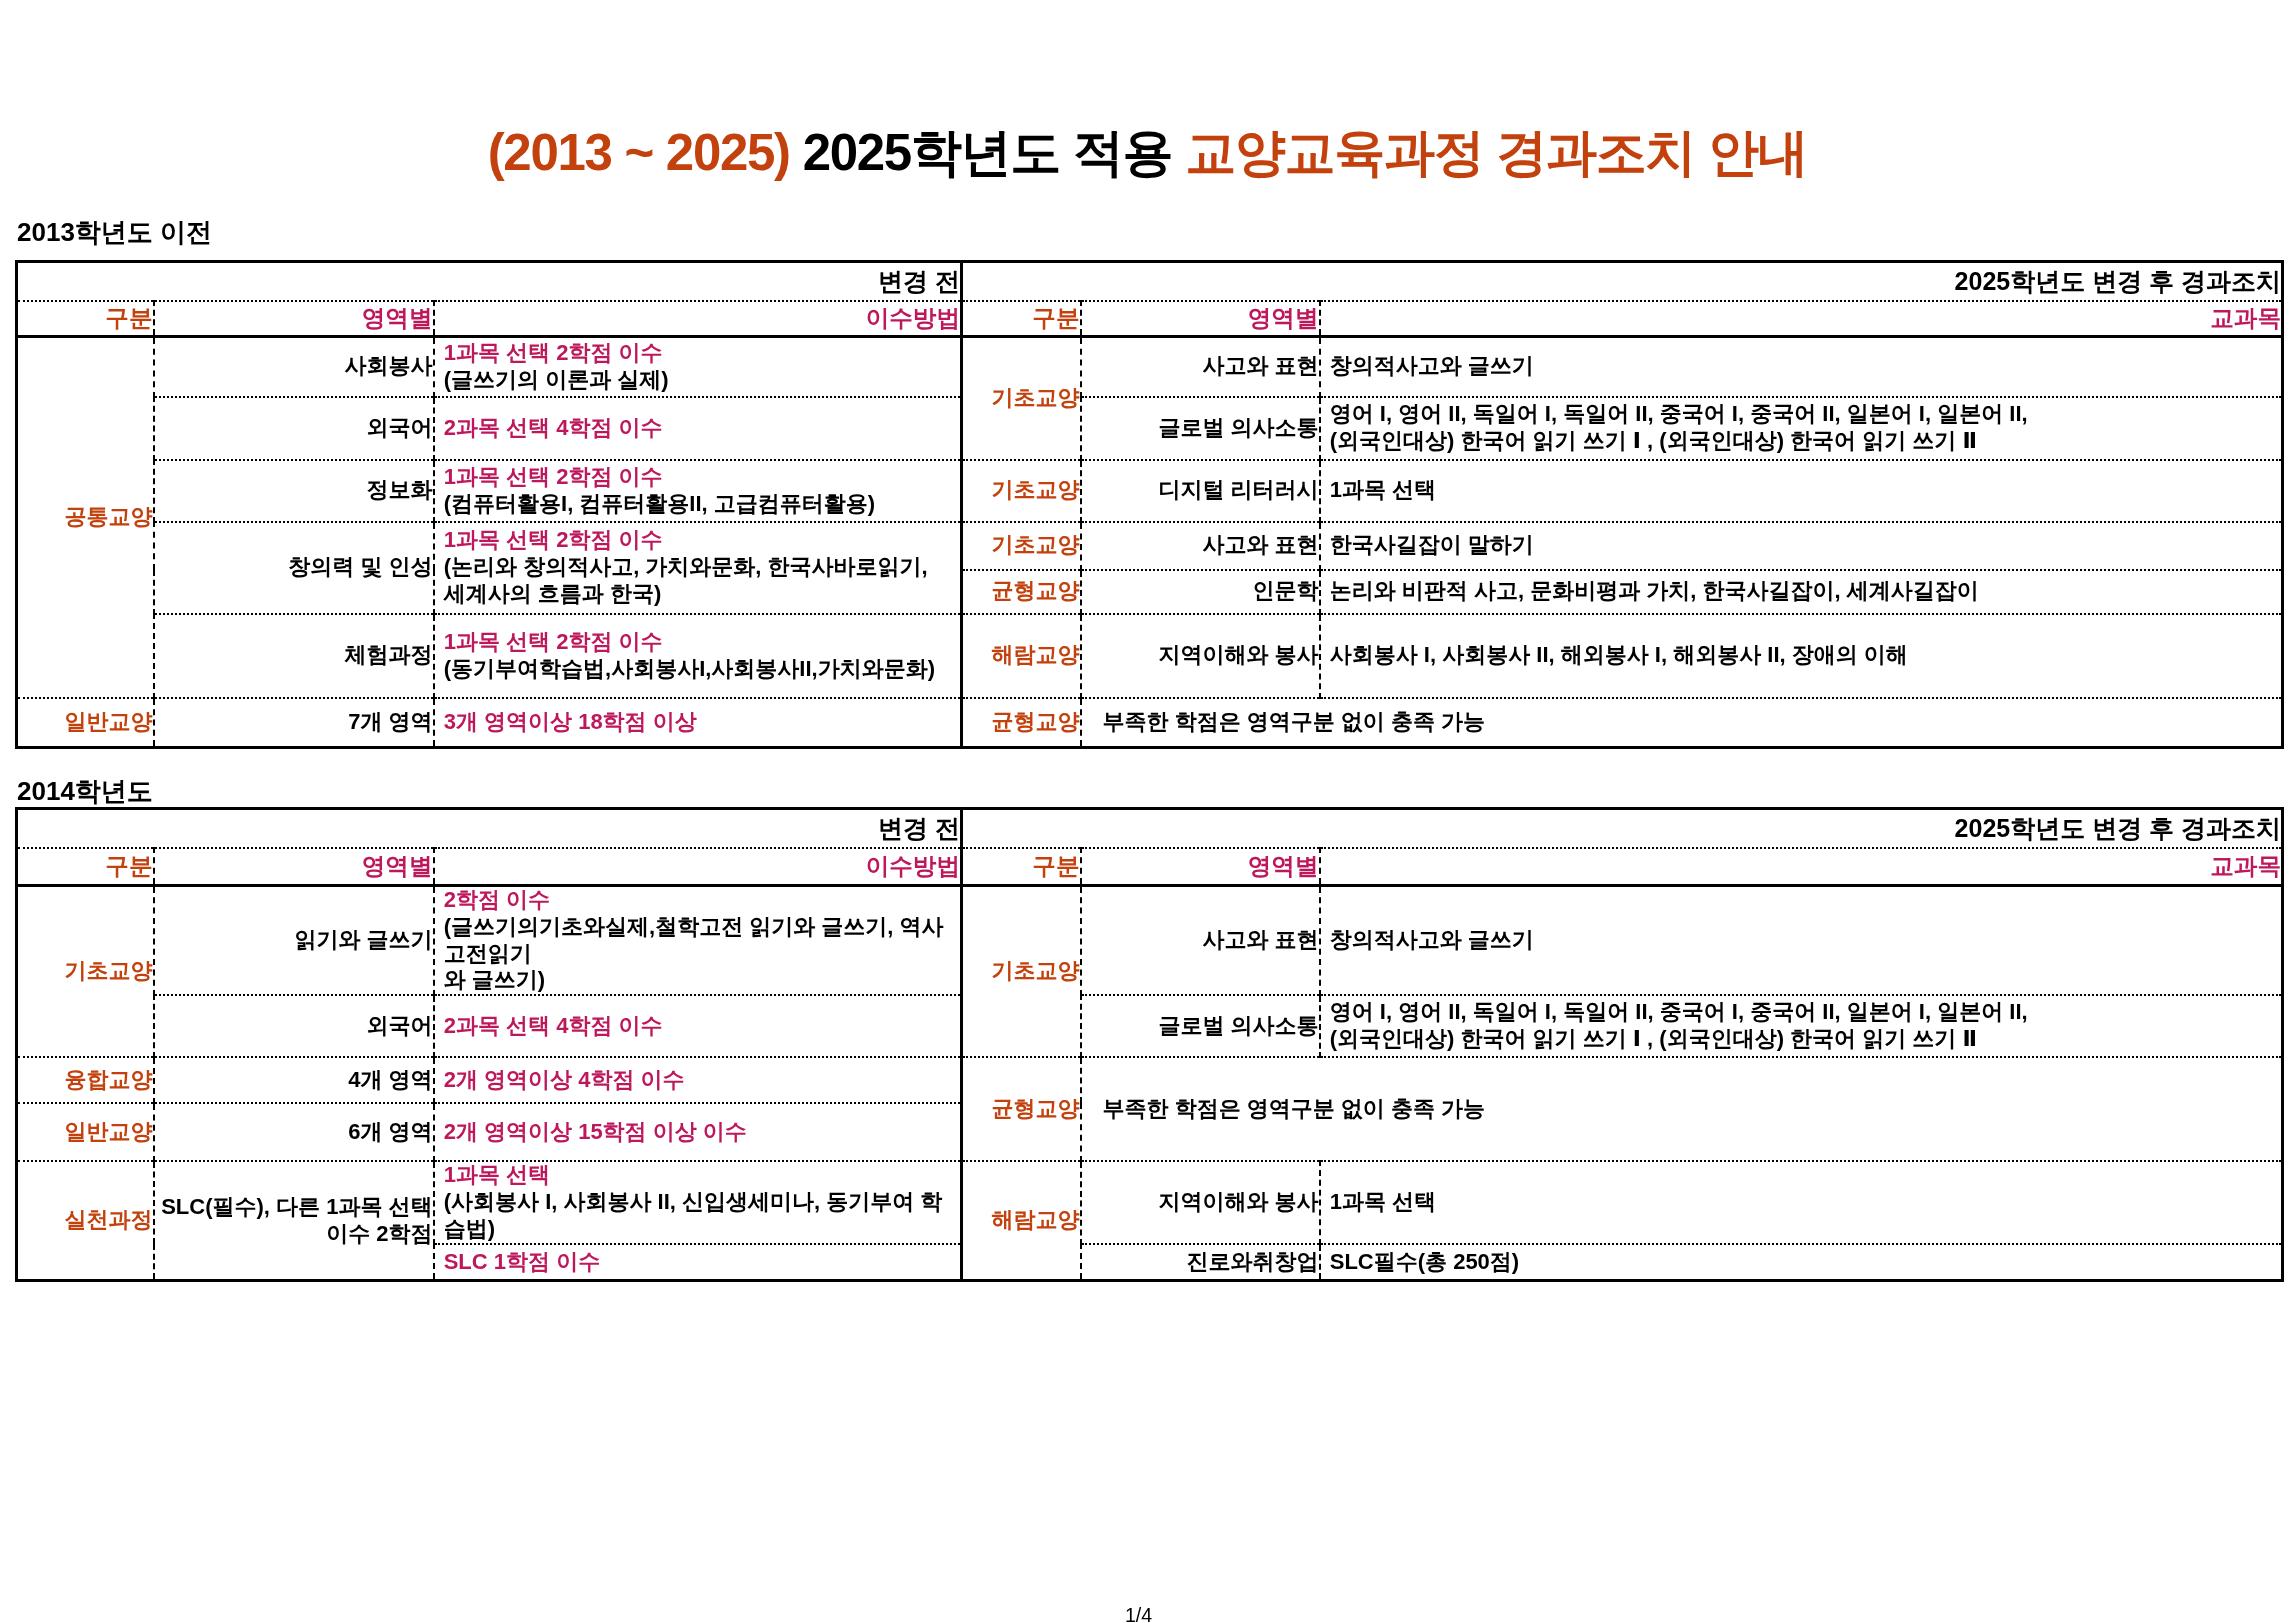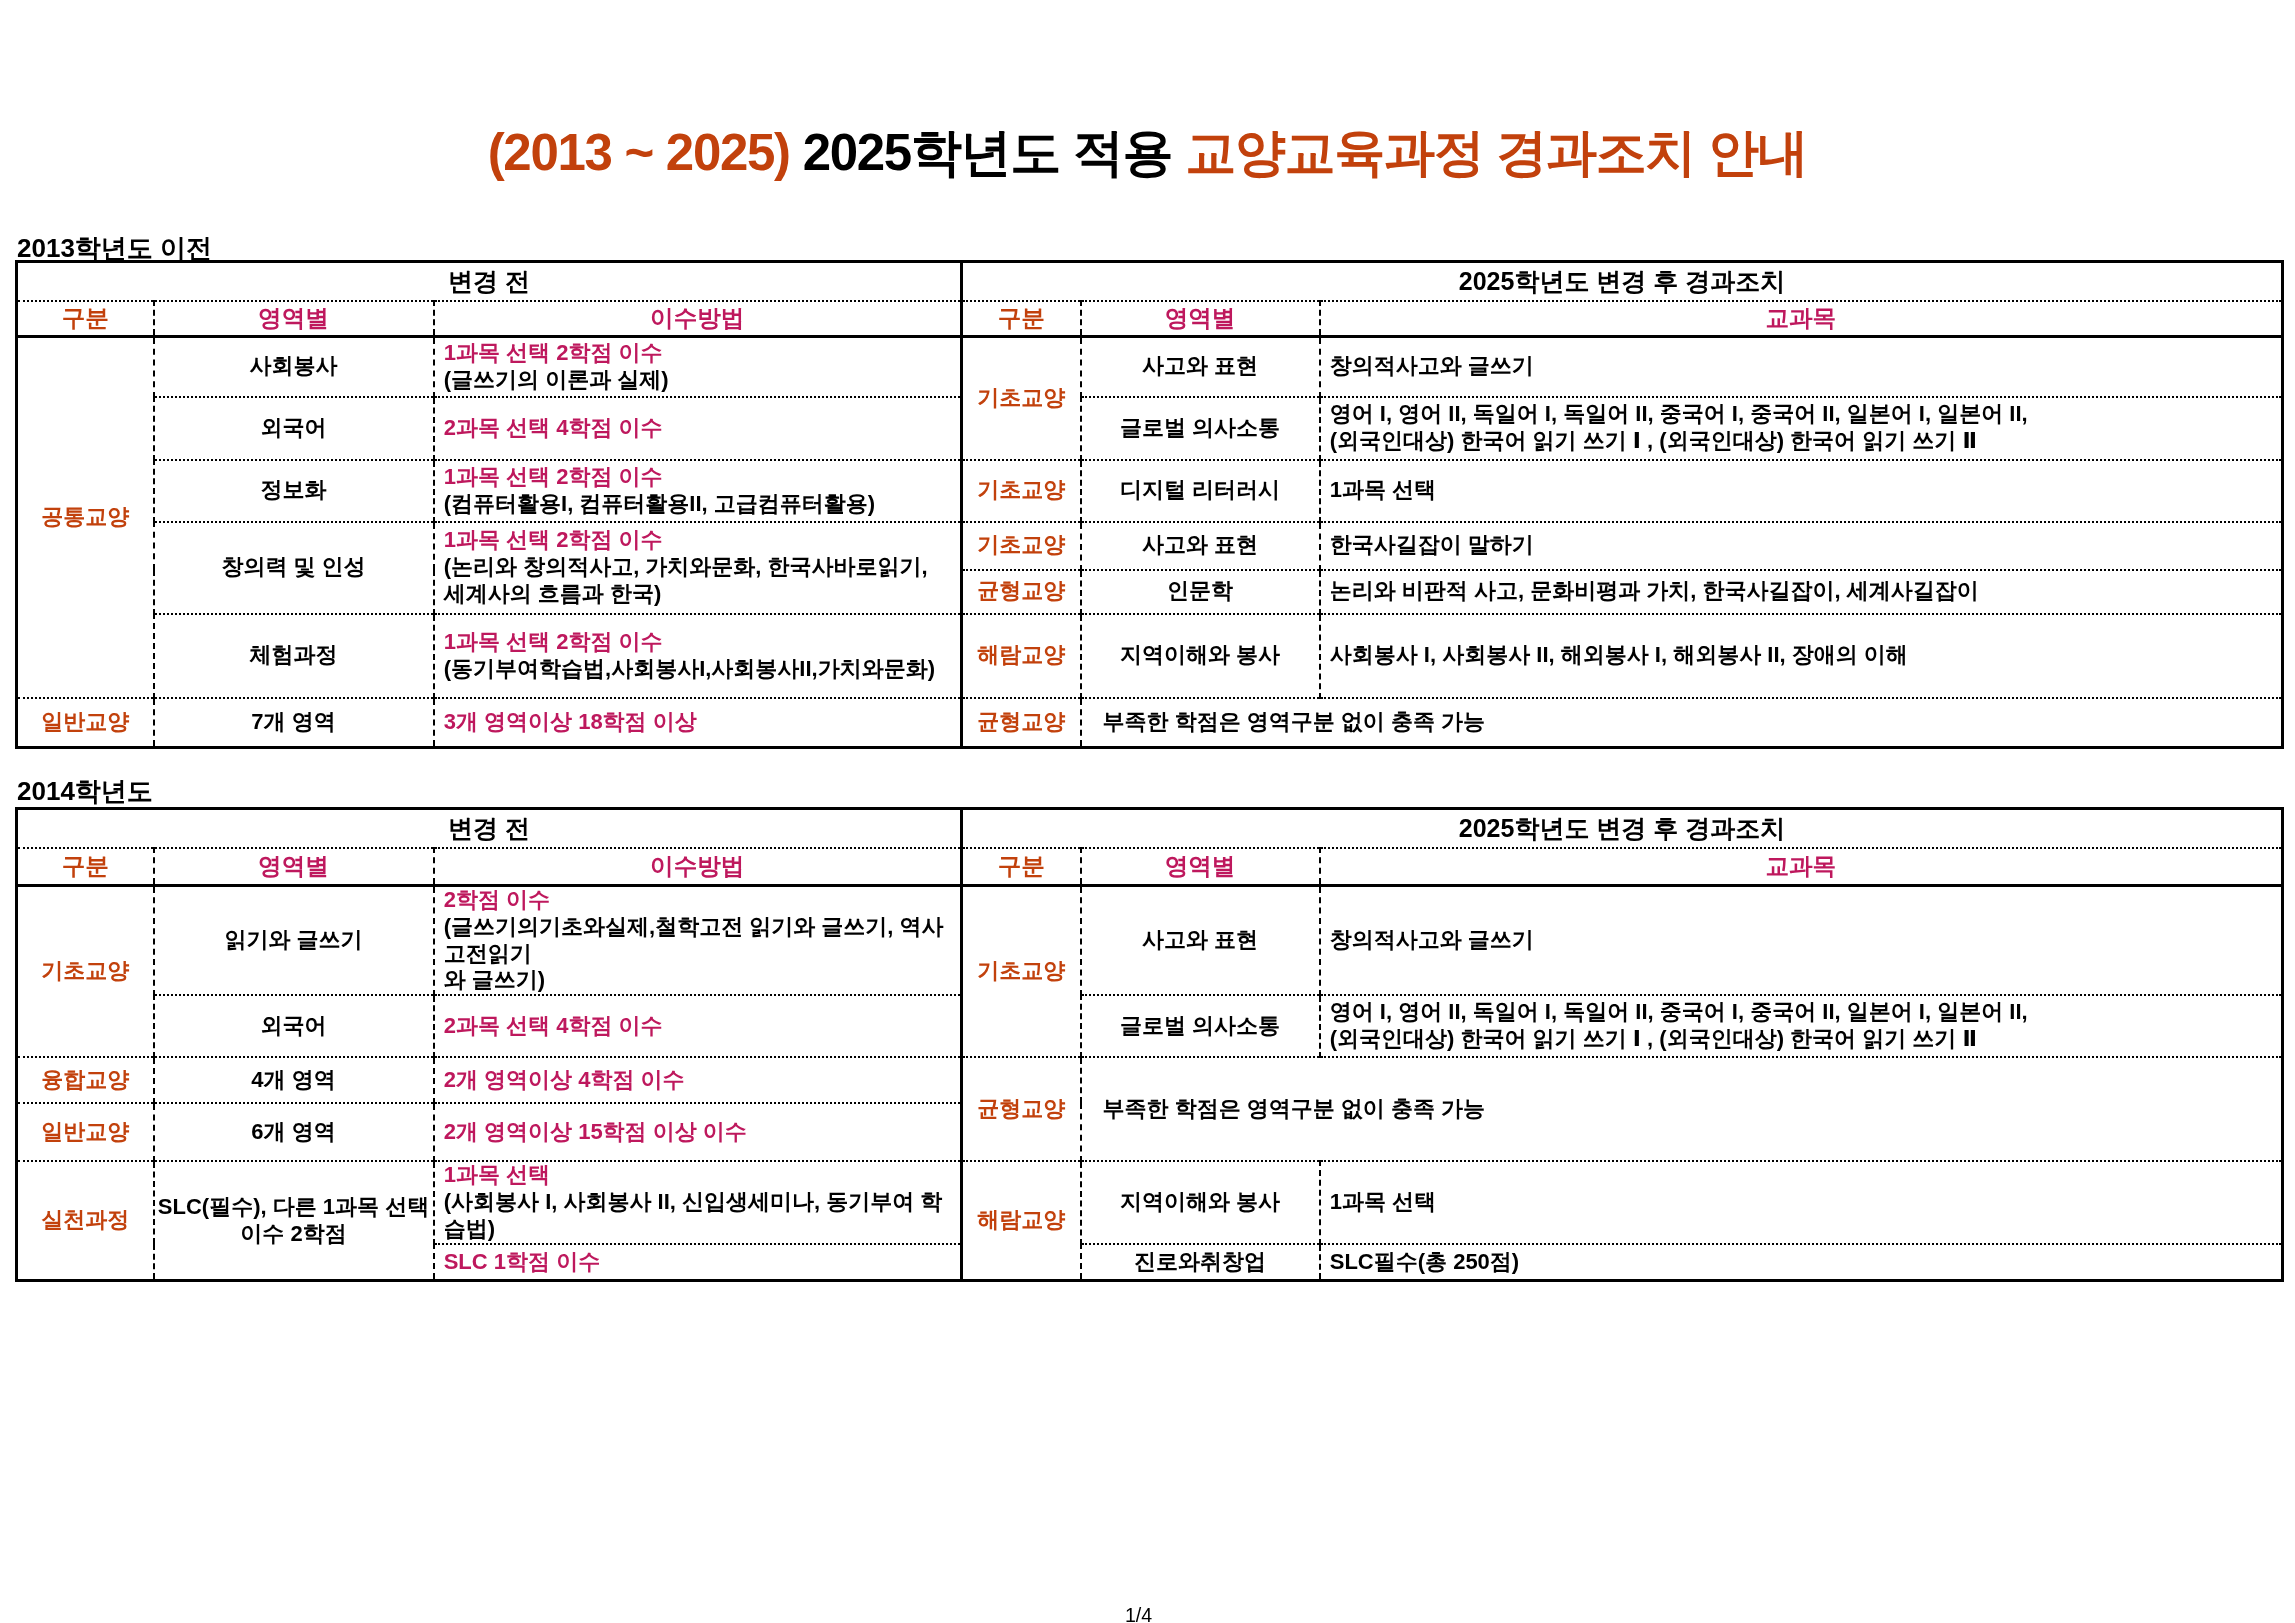--- a/index.html
+++ b/index.html
@@ -3,34 +3,34 @@
 <meta charset="utf-8">
 <style>
   html,body{margin:0;padding:0;background:#ffffff;}
   body{width:2295px;height:1623px;position:relative;
        font-family:"Liberation Sans","DejaVu Sans",sans-serif;color:#000;}
   .blue{color:#c2410c;}
   .red{color:#be185d;}
   .title{position:absolute;top:119px;left:0;width:100%;text-align:center;
          font-size:51px;font-weight:bold;letter-spacing:-1.3px;white-space:nowrap;}
   .section-label{position:absolute;left:17px;font-size:26px;font-weight:bold;}
-  #label-2013{top:231px;text-align:right;}
+  #label-2013{top:215px;text-align:right;}
   #label-2014{top:774px;}
   table.grid{position:absolute;left:15px;width:2267px;border-collapse:collapse;
              table-layout:fixed;border:3.9px solid #000;background:#fff;}
   #table-2013{top:260px;}
   #table-2014{top:807px;}
   td{border-left:2px dashed #000;border-right:2px dashed #000;
      border-top:2px dotted #000;border-bottom:2px dotted #000;
      font-weight:bold;font-size:22px;line-height:1.22;vertical-align:middle;
      padding:0;overflow:hidden;}
   tr.h1 td{font-size:25px;}
   tr.h2 td{font-size:23.6px;border-bottom:3.9px solid #000;}
   td.mid{border-right:3.9px solid #000;}
-  td.c{text-align:center;}
+  td.c{text-align:right;}
   td.l{text-align:left;padding-left:9.2px;padding-right:5.2px;}
   td.pad30{padding-left:21px;}
   .page-num{position:absolute;top:1604px;left:0;width:2277px;text-align:center;
             font-size:19.6px;font-weight:normal;}
 </style>
 </head>
 <body>
 
 <div class="title"><span class="blue">(2013 ~ 2025)</span><span> 2025학년도 적용 </span><span class="blue">교양교육과정 경과조치 안내</span></div>
 

